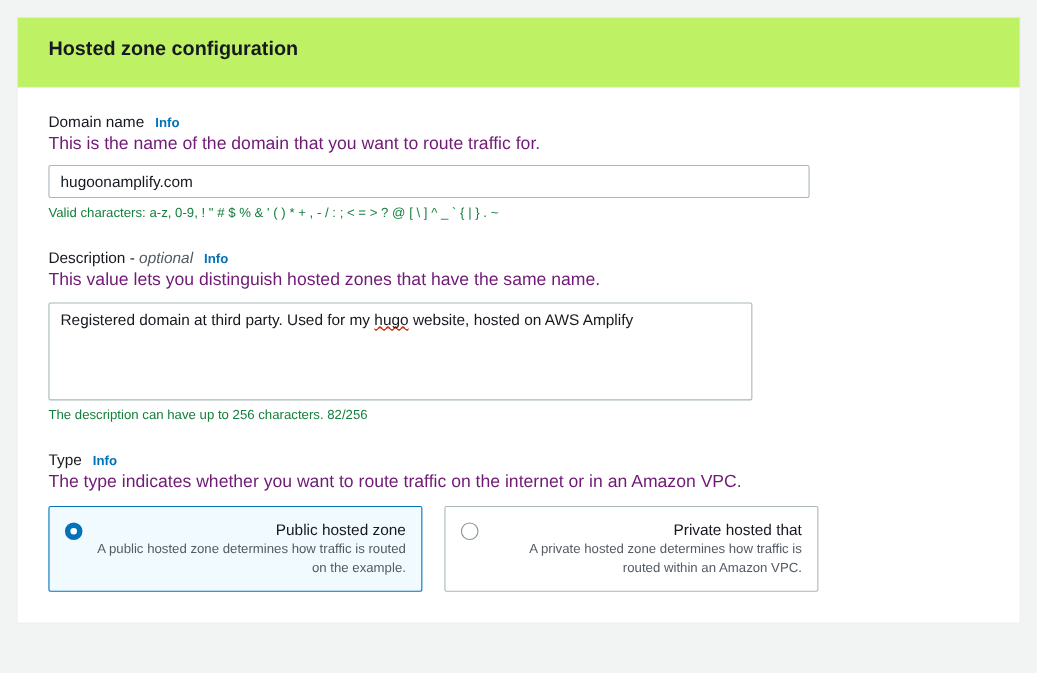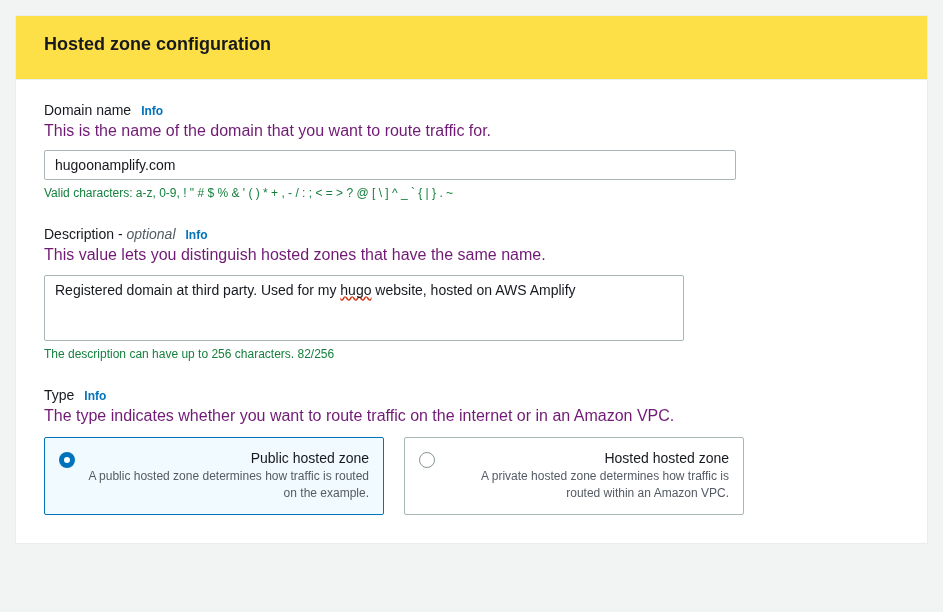--- a/index.html
+++ b/index.html
@@ -9,21 +9,21 @@
       padding: 15px;
       color: #16191f;
       font-size: 14px;
     }
     .container {
       background: #fff;
       border: 1px solid #eaeded;
       width: 913px;
     }
     .header-section {
-      background: #fde047;
+      background: #bef264;
       padding: 18px 28px 20px;
       border-bottom: 1px solid #eaeded;
     }
     .header-title {
       font-size: 18px;
       font-weight: 700;
       color: #16191f;
       margin-bottom: 4px;
     }
     .header-subtitle {
@@ -68,21 +68,21 @@
       width: 692px;
       padding: 6px 10px;
       font-size: 14px;
       border: 1px solid #aab7b8;
       border-radius: 2px;
       color: #16191f;
       font-family: inherit;
     }
     .textarea-input {
       width: 640px;
-      height: 66px;
+      height: 89px;
       padding: 6px 10px;
       font-size: 14px;
       border: 1px solid #aab7b8;
       border-radius: 2px;
       color: #16191f;
       font-family: inherit;
       resize: both;
     }
     .constraint-text {
       font-size: 12px;
@@ -188,21 +188,21 @@
         <div class="radio-card selected">
           <div class="radio-circle"></div>
           <div class="radio-content">
             <div class="radio-title">Public hosted zone</div>
             <div class="radio-desc">A public hosted zone determines how traffic is routed on the example.</div>
           </div>
         </div>
         <div class="radio-card">
           <div class="radio-circle"></div>
           <div class="radio-content">
-            <div class="radio-title">Hosted hosted zone</div>
+            <div class="radio-title">Private hosted that</div>
             <div class="radio-desc">A private hosted zone determines how traffic is routed within an Amazon VPC.</div>
           </div>
         </div>
       </div>
     </div>
 
   </div>
 </div>
 
 </body></html>

